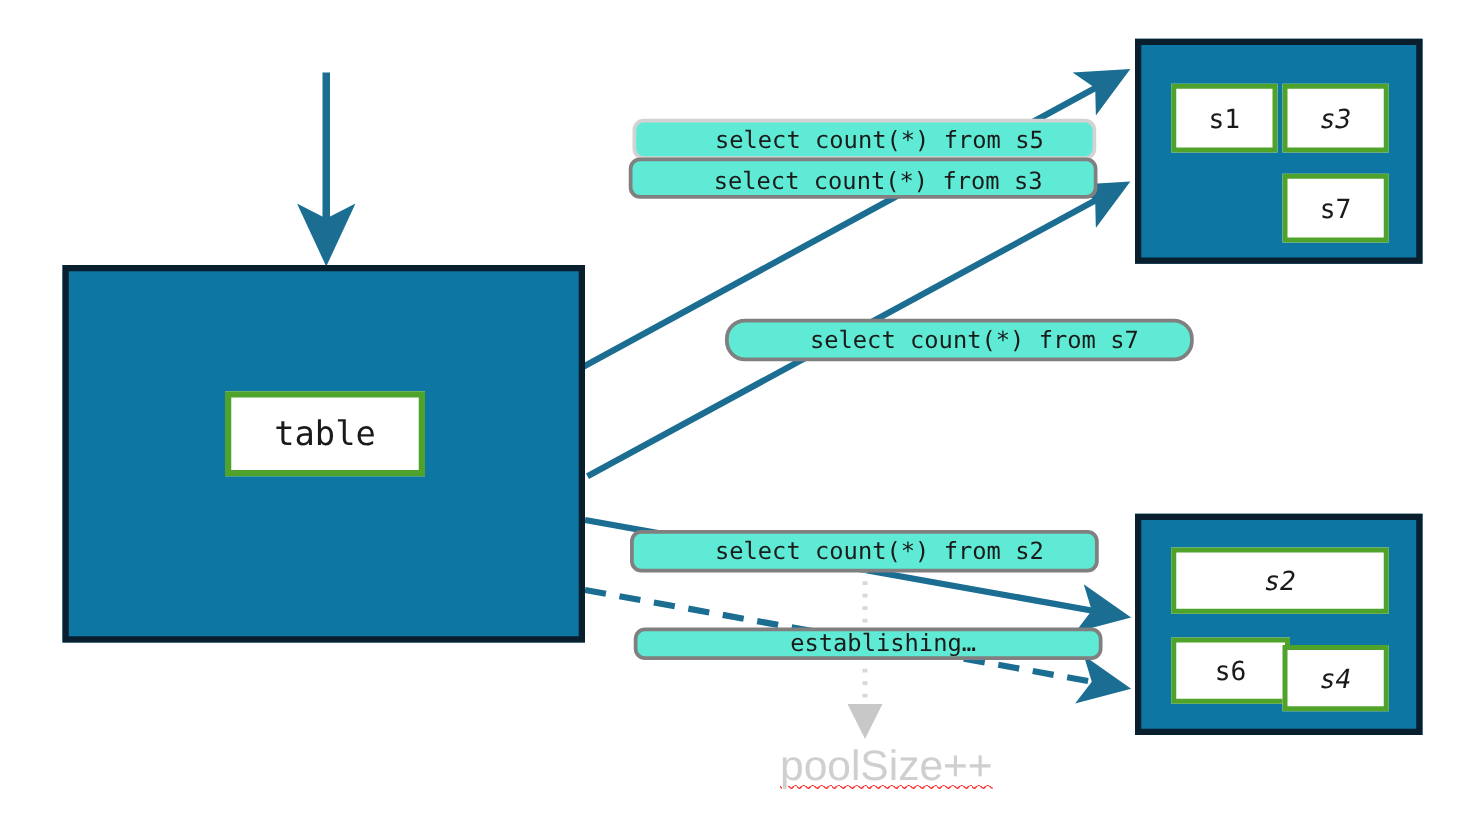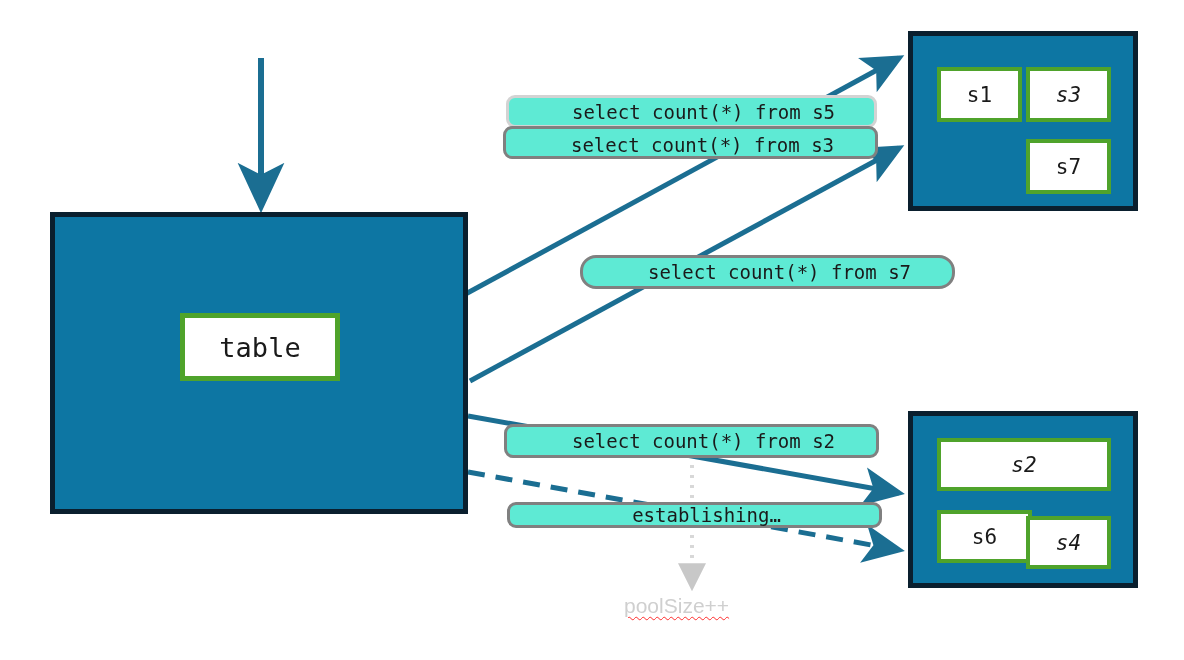--- a/index.html
+++ b/index.html
@@ -71,21 +71,21 @@
   }
   .pill.light {
     border-color: #d3d3d3;
   }
 
   
   .annot {
     position: absolute;
     color: #cfcfcf;
     font-family: "Liberation Sans", "DejaVu Sans", sans-serif;
-    font-size: 21px;
+    font-size: 34px;
     white-space: nowrap;
     text-decoration: underline;
     text-decoration-color: #ff2d2d;
     text-decoration-style: wavy;
     text-decoration-thickness: 1px;
     text-underline-offset: 3px;
     text-align: center;
   }
 </style>
 </head>

